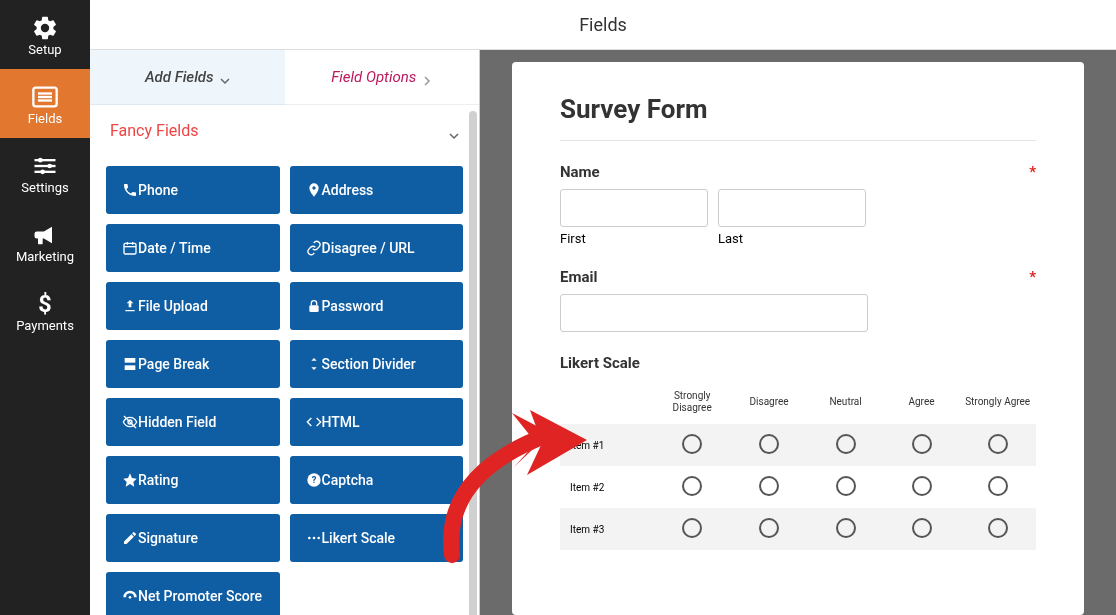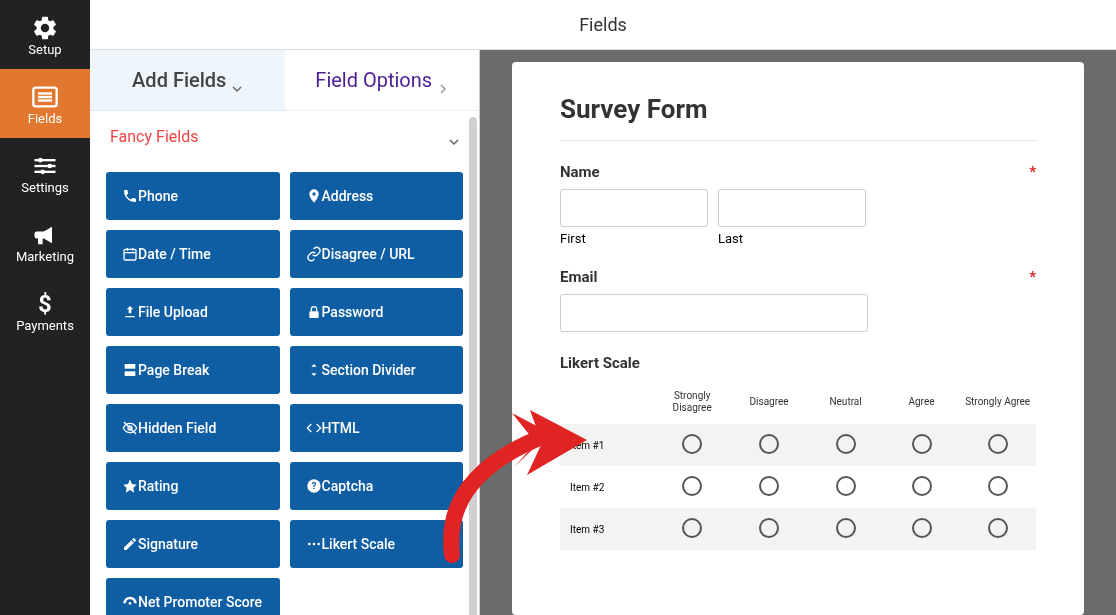--- a/index.html
+++ b/index.html
@@ -15,23 +15,23 @@
     .nav-icon svg { fill: #fff; }
     
     
     .main { flex: 1; display: flex; flex-direction: column; background: #6b6b6b; }
     .topbar { background: #fff; border-bottom: 1px solid #ddd; text-align: center; padding: 14px; font-size: 18px; color: #333; }
     .workspace { flex: 1; display: flex; overflow: hidden; position: relative; }
     
     
     .fields-panel { width: 390px; background: #fff; display: flex; flex-direction: column; border-right: 1px solid #ccc; }
     .tabs { display: flex; }
-    .tab { flex: 1; padding: 18px 10px; text-align: center; font-size: 20px; color: #666; cursor: pointer; display: flex; align-items: center; justify-content: center; gap: 6px; }
+    .tab { flex: 1; padding: 18px 10px; text-align: center; font-size: 15px; color: #666; cursor: pointer; display: flex; align-items: center; justify-content: center; gap: 6px; font-style: italic; }
     .tab.active { background: #eef5fb; color: #444; font-weight: 500; border-bottom: 1px solid #dfe9f2;}
-    .tab:not(.active) { background: #fff; border-bottom: 1px solid #eee; color: #4c1d95; }
+    .tab:not(.active) { background: #fff; border-bottom: 1px solid #eee; color: #be185d; }
     .chev { width: 10px; height: 10px; display: inline-block; }
     
     .collapsible-header { display: flex; align-items: center; justify-content: space-between; padding: 16px 20px; font-size: 16px; color: #ef4444; cursor: pointer; }
     
     .field-grid { display: grid; grid-template-columns: 1fr 1fr; gap: 10px; padding: 10px 16px 20px; overflow-y: auto; }
     .field-btn { background: #0f5da3; color: #fff; display: flex; align-items: center; padding: 0 16px; height: 48px; font-size: 14px; border-radius: 3px; cursor: pointer; font-weight: 500; }
     .fi { width: 16px; height: 16px; display: flex; align-items: center; justify-content: center; flex-shrink: 0; }
     .fi svg { fill: #fff; width: 16px; height: 16px; }
     
     .scrollbar-wrap { position: relative; flex: 1; display: flex; }

